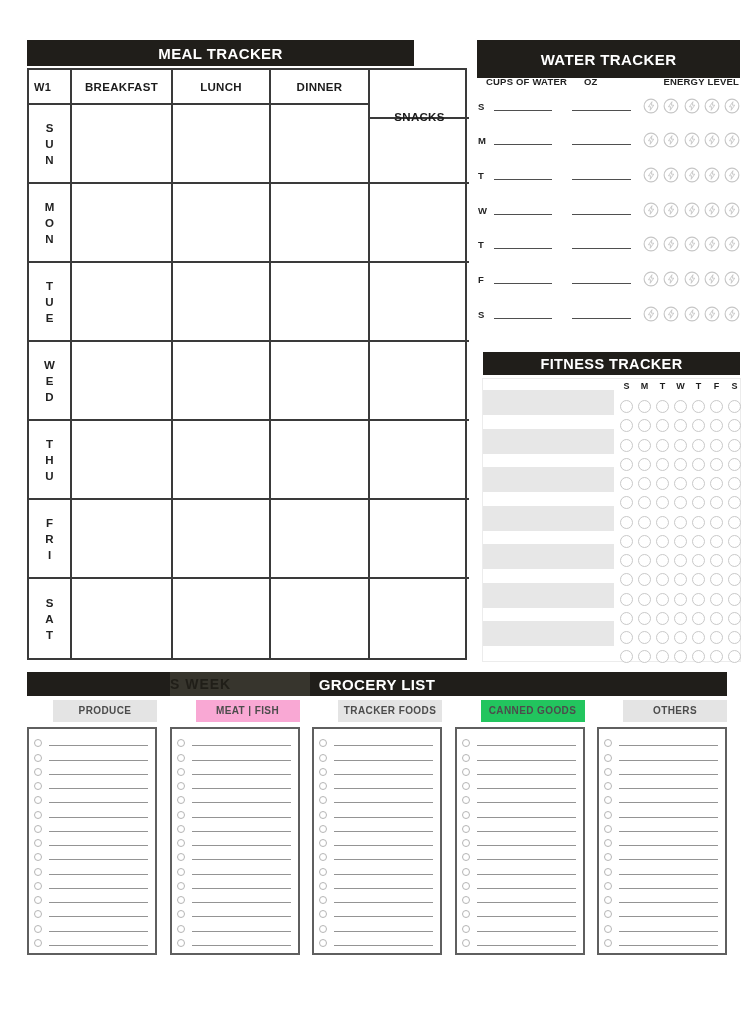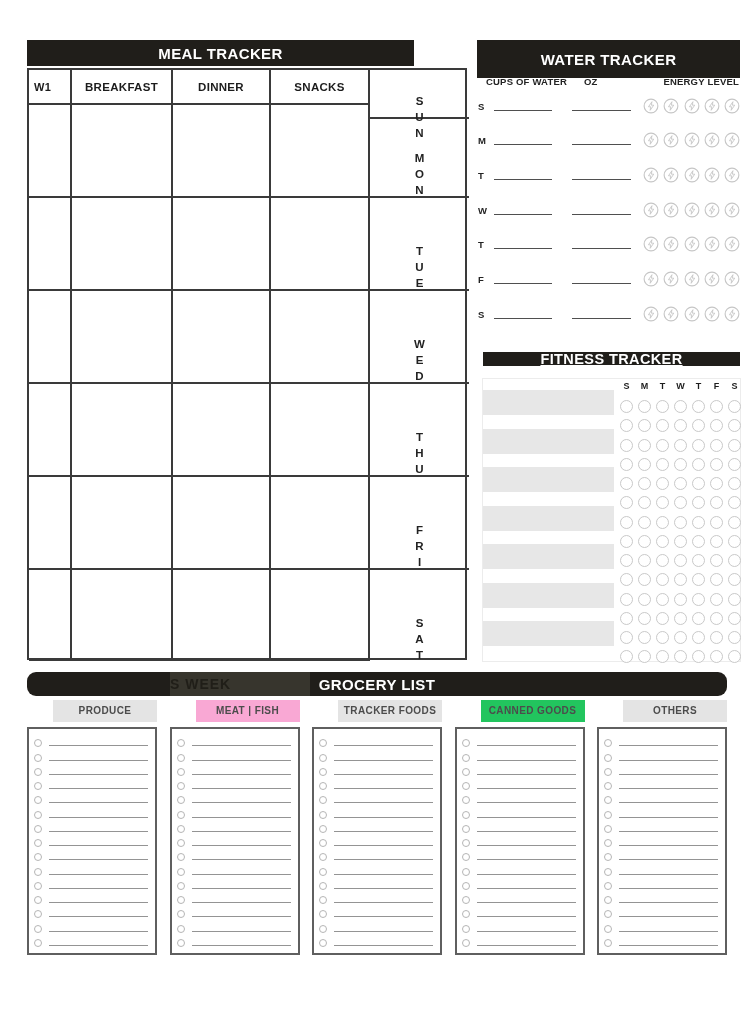--- a/index.html
+++ b/index.html
@@ -11,22 +11,22 @@
   *{box-sizing:border-box;margin:0;padding:0;}
   body{background:#fff;font-family:"Liberation Sans","DejaVu Sans",sans-serif;}
   .page{position:relative;width:754px;height:1010px;background:#ffffff;overflow:hidden;}
 
   
   .bar{position:absolute;background:var(--bar-bg);color:var(--bar-text);
        display:flex;align-items:center;justify-content:center;
        font-weight:bold;font-size:15px;letter-spacing:.4px;}
   .meal-bar{left:27px;top:40px;width:387px;height:26px;}
   .water-bar{left:477px;top:40px;width:263px;height:38px;}
-  .fitness-bar{left:483px;top:352px;width:257px;height:14px;font-size:14.5px;text-decoration:underline;}
-  .grocery-bar{left:27px;top:672px;width:700px;height:24px;border-radius:9px;}
+  .fitness-bar{left:483px;top:352px;width:257px;height:23px;font-size:14.5px;}
+  .grocery-bar{left:27px;top:672px;width:700px;height:24px;}
   .artifact{position:absolute;left:143px;top:0;width:140px;height:100%;
             background:var(--artifact-bg);color:var(--artifact-text);
             font-weight:bold;font-size:14px;letter-spacing:1px;
             display:flex;align-items:center;overflow:hidden;}
 
   
   .meal-table{position:absolute;left:27px;top:68px;width:440px;height:592px;
               display:grid;grid-template-columns:43px 101px 98px 99px 99px;
               grid-template-rows:35px repeat(7,1fr);
               border:2px solid var(--table-border);}
@@ -81,20 +81,21 @@
 <body>
 
 <div class="page">
 
   <div class="bar meal-bar">
     <span>MEAL TRACKER</span>
   </div>
   <div class="meal-table">
       <div class="mcell mhead wk">W1</div>
       <div class="mcell mhead">BREAKFAST</div>
+      <div class="mcell mhead">LUNCH</div>
       <div class="mcell mhead">DINNER</div>
       <div class="mcell mhead">SNACKS</div>
       <div class="mcell mday">
         <span>S</span>
         <span>U</span>
         <span>N</span>
       </div>
       <div class="mcell"></div>
       <div class="mcell"></div>
       <div class="mcell"></div>

